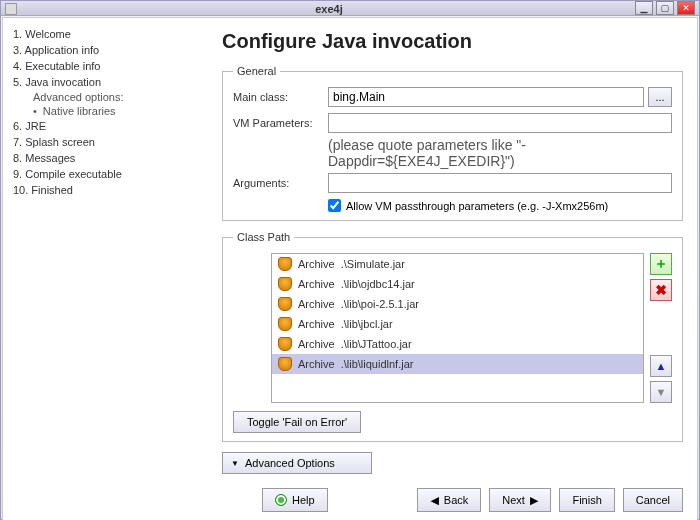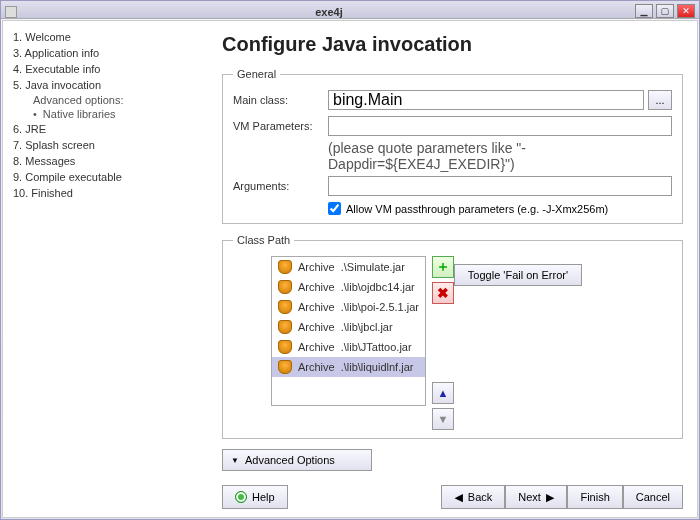--- a/index.html
+++ b/index.html
@@ -23,47 +23,47 @@
   .steps .sub.label { color:#555; }
   .steps .bullet::before { content: "•"; margin-right: 6px; }
 
   .main { flex: 1; padding: 12px 14px 8px 14px; display: flex; flex-direction: column; }
   .main h1 { font-size: 20px; font-weight: bold; color: #222; margin-bottom: 12px; }
 
   fieldset { border: 1px solid #bbb; padding: 10px 10px 8px 10px; margin-bottom: 10px; }
   legend { padding: 0 4px; color: #333; }
   .row { display: flex; align-items: center; margin-bottom: 6px; }
   .row label { width: 95px; color: #333; }
-  .row input[type=text] { flex:1; height: 20px; border: 1px solid #999; padding: 0 4px; background: #fff; font-size: 16px; }
+  .row input[type=text] { flex:1; height: 20px; border: 1px solid #999; padding: 0 4px; background: #fff; font-size: 12px; }
   .browse { width: 24px; height: 20px; margin-left: 4px; border: 1px solid #999; background: linear-gradient(#f8f8ff,#e2e2ef); text-align:center; line-height:17px; }
   .hint { margin-left: 95px; color: #555; font-size: 14px; margin-top: -2px; margin-bottom: 4px; }
   .chkrow { margin-left: 95px; display:flex; align-items:center; gap:5px; }
   .chkrow input { width:13px; height:13px; }
 
-  .classpath { flex:1; display:flex; flex-direction:row; }
+  .classpath { flex:1; display:flex; flex-direction:column; }
   .cp-body { display:flex; gap:6px;margin-left:38px; }
   .cp-list { flex:1; height: 150px; border: 1px solid #aaa; background:#fff; overflow:auto; }
   .cp-item { display:flex; align-items:center; gap:6px; padding: 3px 6px; }
   .cp-item.selected { background: #c7c7e8; }
   .jar-icon { width:14px; height:14px; display:inline-block; background: radial-gradient(circle at 50% 35%, #ffb33a, #cc7a00); border-radius: 3px 3px 6px 6px; border:1px solid #aa6600; }
   .cp-item .type { color:#333; }
   .cp-item .path { color:#333; }
   .cp-btns { display:flex; flex-direction:column; gap:4px; }
   .sqbtn { width:22px; height:22px; border:1px solid #999; background:linear-gradient(#f8f8ff,#e2e2ef); display:flex; align-items:center; justify-content:center; }
   .sqbtn.plus { color:#0a0; font-weight:bold; font-size:14px; border-color:#5a5; background: linear-gradient(#efffe0,#d0f0c0);}
   .sqbtn.del { color:#c00; font-weight:bold; font-size:14px; border-color:#c55; background: linear-gradient(#ffecec,#f5cccc);}
   .sqbtn.up { color:#22a; }
   .sqbtn.down { color:#888; }
   .spacer { flex:1; }
   .toggle-fail { margin-top:8px; width:128px; height:22px; border:1px solid #999; background:linear-gradient(#f8f8ff,#e2e2ef); }
 
   .advopt { width:150px; height:22px; border:1px solid #999; background:linear-gradient(#f8f8ff,#e2e2ef); display:flex; align-items:center; padding:0 8px; gap:6px; margin-bottom:8px; }
   .advopt .tri { font-size: 8px; }
 
-  .footer { display:flex; align-items:center; padding-top:6px; border-top: 0px; }
+  .footer { display:flex; align-items:center; gap:8px; padding-top:6px; border-top: 0px; margin-left: 40px; }
   .btn { height:24px; padding: 0 12px; border:1px solid #999; background:linear-gradient(#f8f8ff,#e2e2ef); display:flex; align-items:center; gap:5px; }
   .help-icon { width:12px; height:12px; border-radius:50%; background:#4b4; border:1px solid #191; box-shadow: inset 0 0 0 2px #fff; }
   .footer .flex { flex:1; }
 </style>
 </head>
 <body>
 
 <div class="window">
 
   <div class="titlebar">

